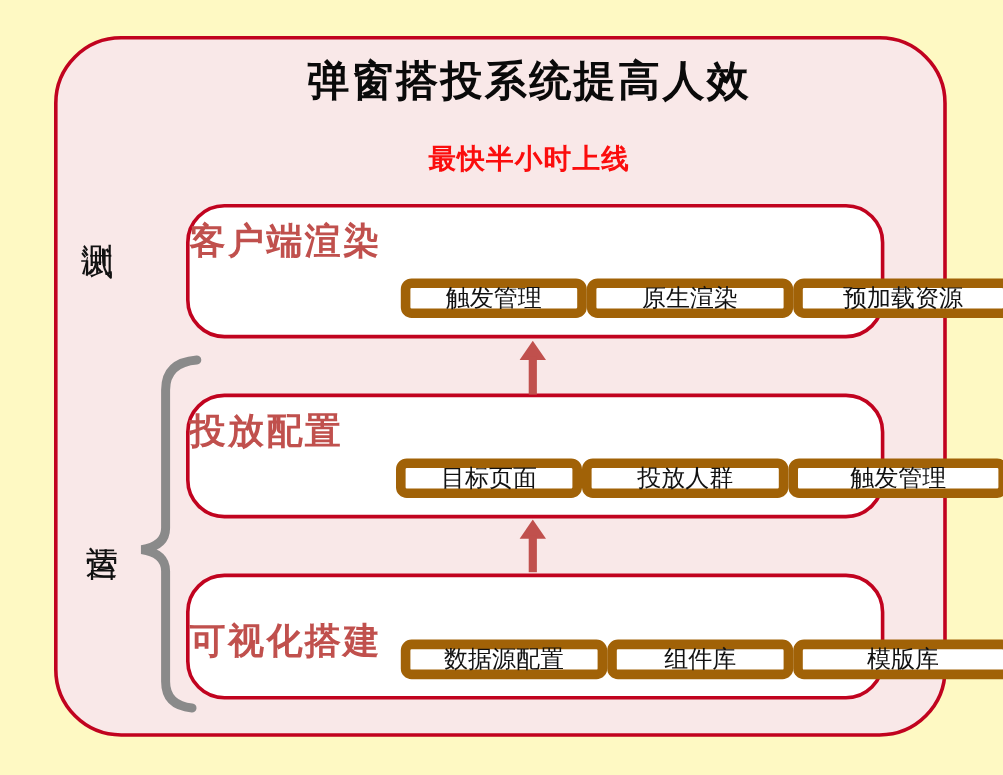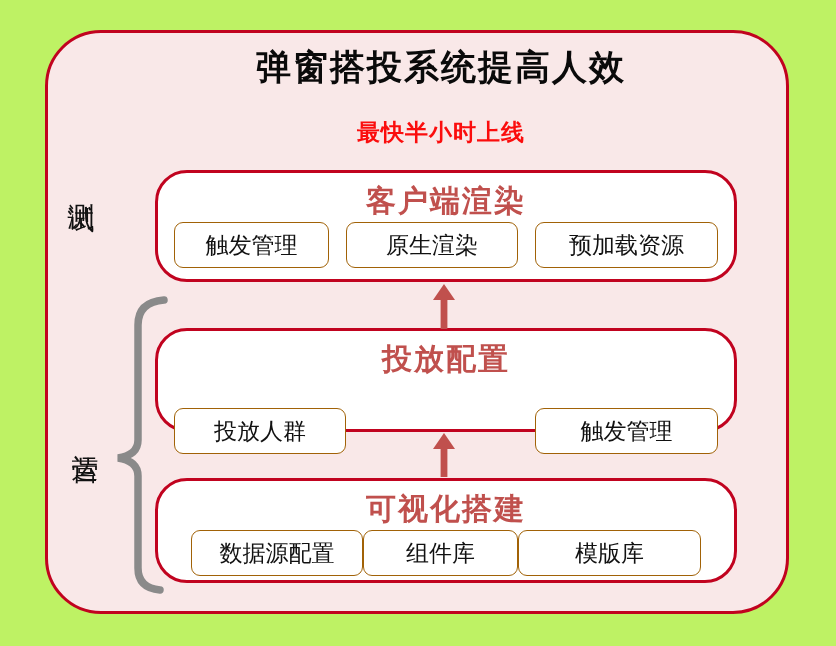--- a/index.html
+++ b/index.html
@@ -5,21 +5,21 @@
   html, body {
     margin: 0;
     padding: 0;
     background: #ffffff;
     font-family: "Liberation Sans", "DejaVu Sans", sans-serif;
   }
   .canvas {
     position: relative;
     width: 836px;
     height: 646px;
-    background: #bef264;
+    background: #fef9c3;
     overflow: hidden;
   }
   .frame {
     position: absolute;
     left: 45px;
     top: 30px;
     width: 744px;
     height: 584px;
     box-sizing: border-box;
     border: 3px solid #c1031f;
@@ -69,21 +69,21 @@
   }
   .stage {
     position: absolute;
     left: 155px;
     width: 582px;
     box-sizing: border-box;
     background: #ffffff;
     border: 3px solid #c1031f;
     border-radius: 32px;
     display: flex;
-    flex-direction: column;
+    flex-direction: row;
   }
   .stage.s1 { top: 170px; height: 112px; }
   .stage.s2 { top: 328px; height: 104px; gap: 28px; }
   .stage.s3 { top: 478px; height: 105px; align-items: center; }
   .stage-title {
     padding-top: 8px;
     text-align: center;
     font-size: 30px;
     font-weight: bold;
     letter-spacing: 2px;
@@ -92,28 +92,28 @@
   }
   .stage-items {
     margin-top: auto;
     margin-bottom: 14px;
     padding: 0 16px;
     display: flex;
     justify-content: space-between;
   }
   .chip {
     box-sizing: border-box;
-    height: 46px;
-    border: 1px solid #a16207;
+    height: 33px;
+    border: 8px solid #a16207;
     border-radius: 9px;
     background: #ffffff;
     display: flex;
     align-items: center;
     justify-content: center;
-    font-size: 23px;
+    font-size: 20px;
     color: #111111;
     white-space: nowrap;
   }
   .chip.c0 { width: 155px; }
   .chip.c1 { width: 172px; font-family: Liberation Mono, monospace; }
   .chip.c2 { width: 183px; }
   .arrow-svg {
     position: absolute;
     width: 24px;
   }
@@ -142,20 +142,21 @@
     <div class="stage-items">
       <div class="chip c0">触发管理</div>
       <div class="chip c1">原生渲染</div>
       <div class="chip c2">预加载资源</div>
     </div>
   </div>
 
   <div class="stage s2">
     <div class="stage-title">投放配置</div>
     <div class="stage-items">
+      <div class="chip c0">目标页面</div>
       <div class="chip c1">投放人群</div>
       <div class="chip c2">触发管理</div>
     </div>
   </div>
 
   <div class="stage s3">
     <div class="stage-title">可视化搭建</div>
     <div class="stage-items">
       <div class="chip c1">数据源配置</div>
       <div class="chip c0">组件库</div>

